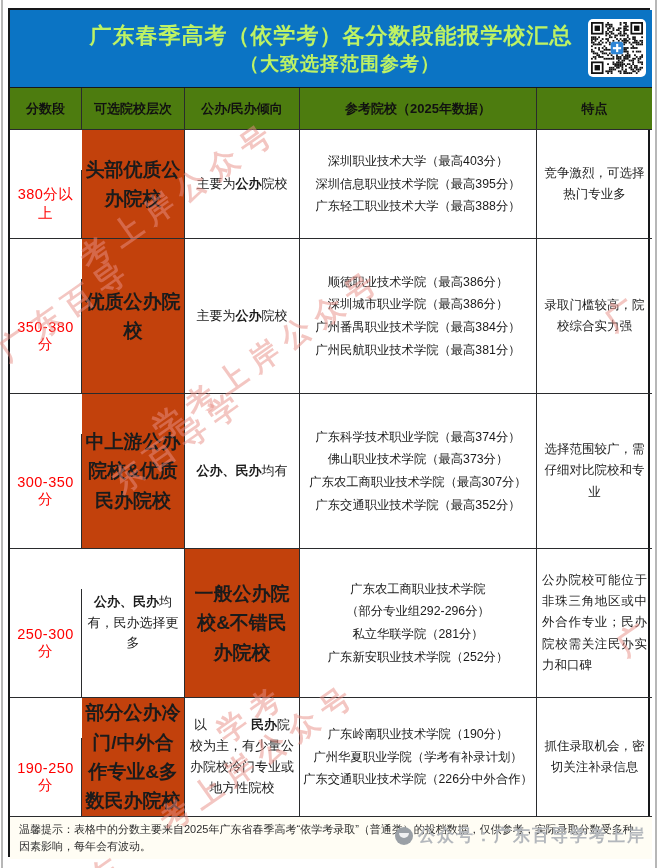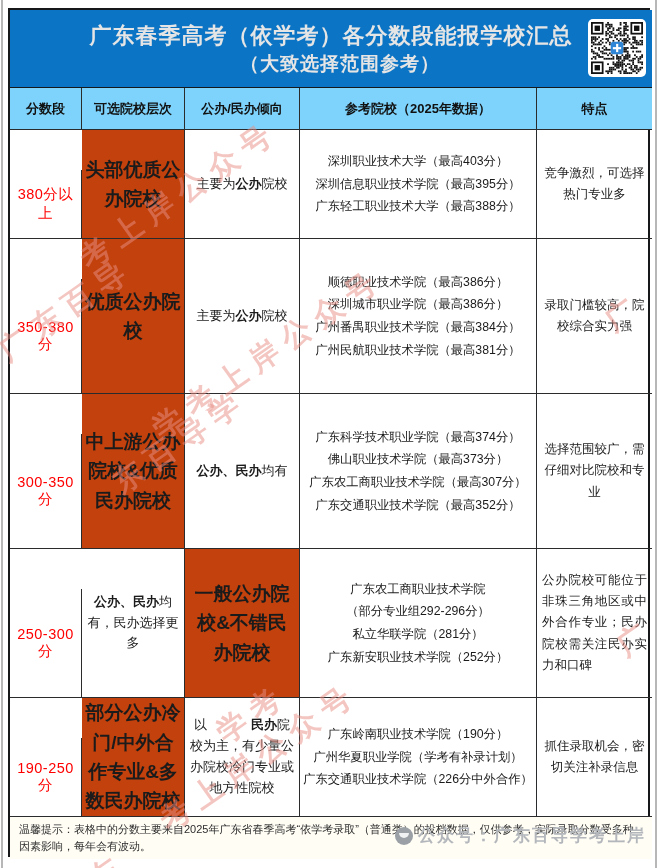--- a/index.html
+++ b/index.html
@@ -21,31 +21,31 @@
   .cell{
     border-right:1px solid #2a2b2d;border-bottom:1px solid #2a2b2d;
     display:flex;align-items:center;justify-content:center;
     text-align:center;box-sizing:border-box;padding:2px 3px;
     position:relative;color:#1b1b1b;
   }
   .cell.last-col{border-right:none;}
   .cell.last-row{border-bottom:none;}
 
   .banner{
-    grid-column:1 / -1;background:#0b74c4;color:#e5e5e5;
+    grid-column:1 / -1;background:#0b74c4;color:#bef264;
     display:flex;flex-direction:column;align-items:center;justify-content:center;
     border-bottom:1px solid #17181a;position:relative;
   }
   .banner .t1{font-size:22px;font-weight:bold;line-height:1.4;letter-spacing:1px;}
   .banner .t2{font-size:19px;font-weight:bold;line-height:1.3;letter-spacing:1px;margin-left:18px;}
   .qr-box{
     position:absolute;right:6px;top:9px;width:58px;height:58px;background:#ffffff;
     border-radius:5px;display:flex;align-items:center;justify-content:center;
   }
-  .col-head{background:#7dd3fc;font-size:13px;font-weight:bold;color:#111;}
+  .col-head{background:#4d7c0f;font-size:13px;font-weight:bold;color:#111;}
 
   .c-score{color:#fe0000;font-size:14.5px;letter-spacing:0.5px;margin-top:40px;}
   .c-level{background:#c2410c;font-size:19px;font-weight:bold;line-height:1.55;}
   .c-tend{font-size:13px;line-height:1.6;}
   .c-schools{font-size:12.3px;line-height:1.85;white-space:pre-line;}
   .c-feature{font-size:12.5px;line-height:1.7;}
   .c-feature.justified{text-align:justify;padding:4px 5px;}
 
   .note{
     grid-column:1 / -1;background:#fffdf4;

